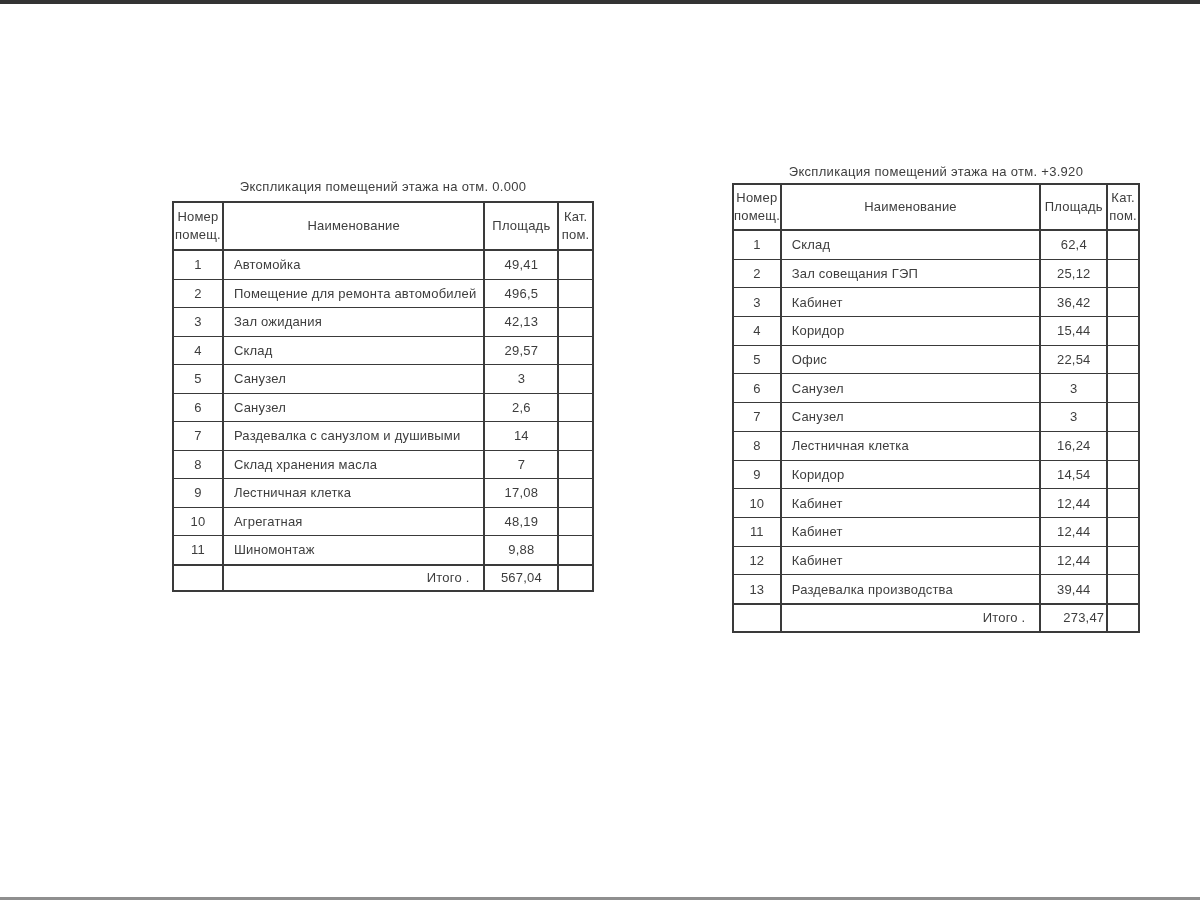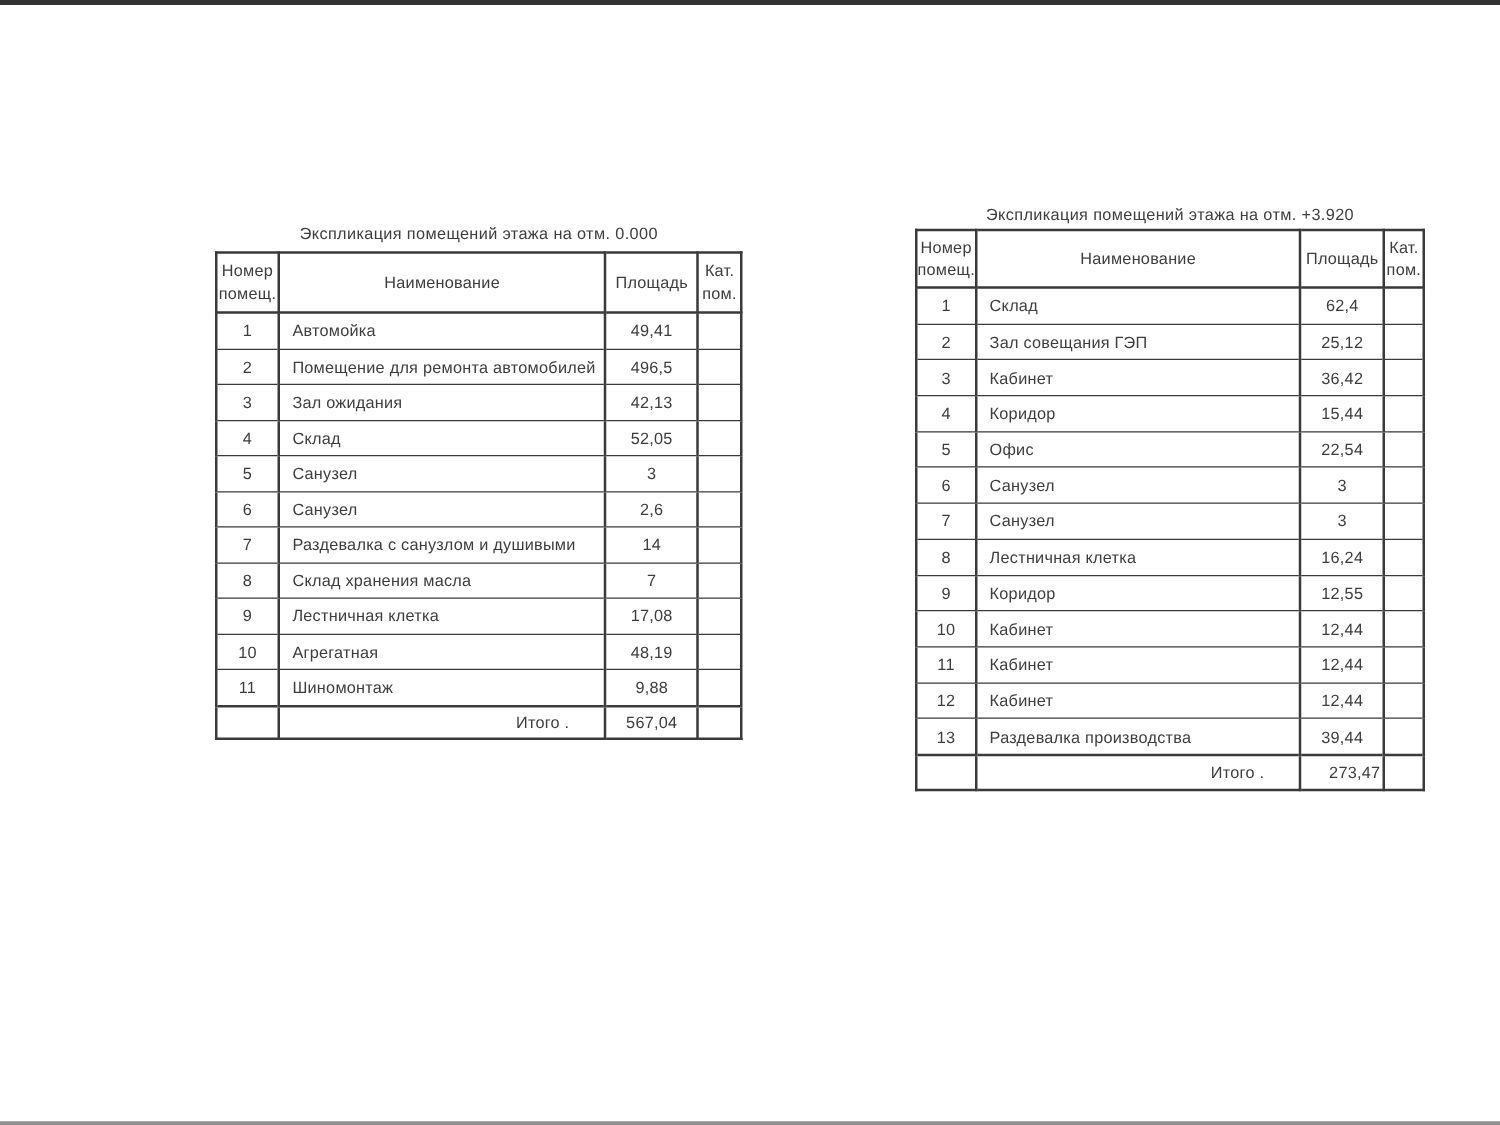--- a/index.html
+++ b/index.html
@@ -66,21 +66,21 @@
   .tbl td.c-name { text-align: left; padding-left: 10px; }
 
   .tbl tr.total-row td {
     border-top-width: 2px;
     border-bottom-width: 2px;
   }
   .t1 .tbl tr.total-row td { height: 24px; }
   .t2 .tbl tr.total-row td { height: 26px; padding-left: 20px; }
   .tbl tr.total-row td.c-name {
     text-align: right;
-    padding-right: 28px;
+    padding-right: 14px;
     padding-left: 0;
   }
 
   
   .t1 col.w-num  { width: 46px; }
   .t1 col.w-name { width: 241px; }
   .t1 col.w-area { width: 68px; }
   .t1 col.w-cat  { width: 32px; }
   .t2 col.w-num  { width: 45px; }
   .t2 col.w-name { width: 245px; }
@@ -124,21 +124,21 @@
         </tr>
         <tr>
           <td class="c-number">3</td>
           <td class="c-name">Зал ожидания</td>
           <td class="c-area">42,13</td>
           <td class="c-cat"></td>
         </tr>
         <tr>
           <td class="c-number">4</td>
           <td class="c-name">Склад</td>
-          <td class="c-area">52,05</td>
+          <td class="c-area">29,57</td>
           <td class="c-cat"></td>
         </tr>
         <tr>
           <td class="c-number">5</td>
           <td class="c-name">Санузел</td>
           <td class="c-area">3</td>
           <td class="c-cat"></td>
         </tr>
         <tr>
           <td class="c-number">6</td>
@@ -248,21 +248,21 @@
         </tr>
         <tr>
           <td class="c-number">8</td>
           <td class="c-name">Лестничная клетка</td>
           <td class="c-area">16,24</td>
           <td class="c-cat"></td>
         </tr>
         <tr>
           <td class="c-number">9</td>
           <td class="c-name">Коридор</td>
-          <td class="c-area">12,55</td>
+          <td class="c-area">14,54</td>
           <td class="c-cat"></td>
         </tr>
         <tr>
           <td class="c-number">10</td>
           <td class="c-name">Кабинет</td>
           <td class="c-area">12,44</td>
           <td class="c-cat"></td>
         </tr>
         <tr>
           <td class="c-number">11</td>

